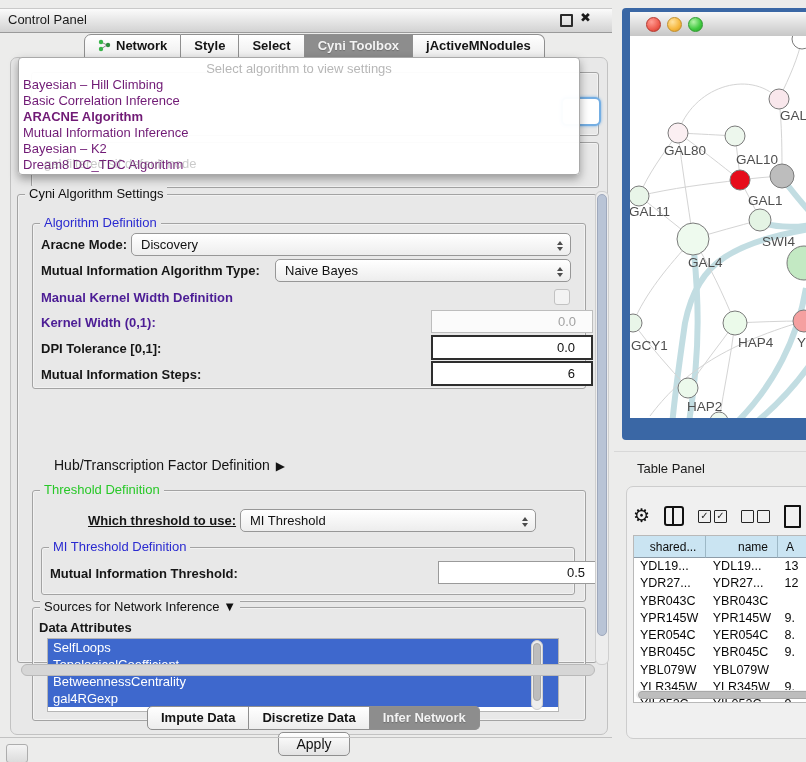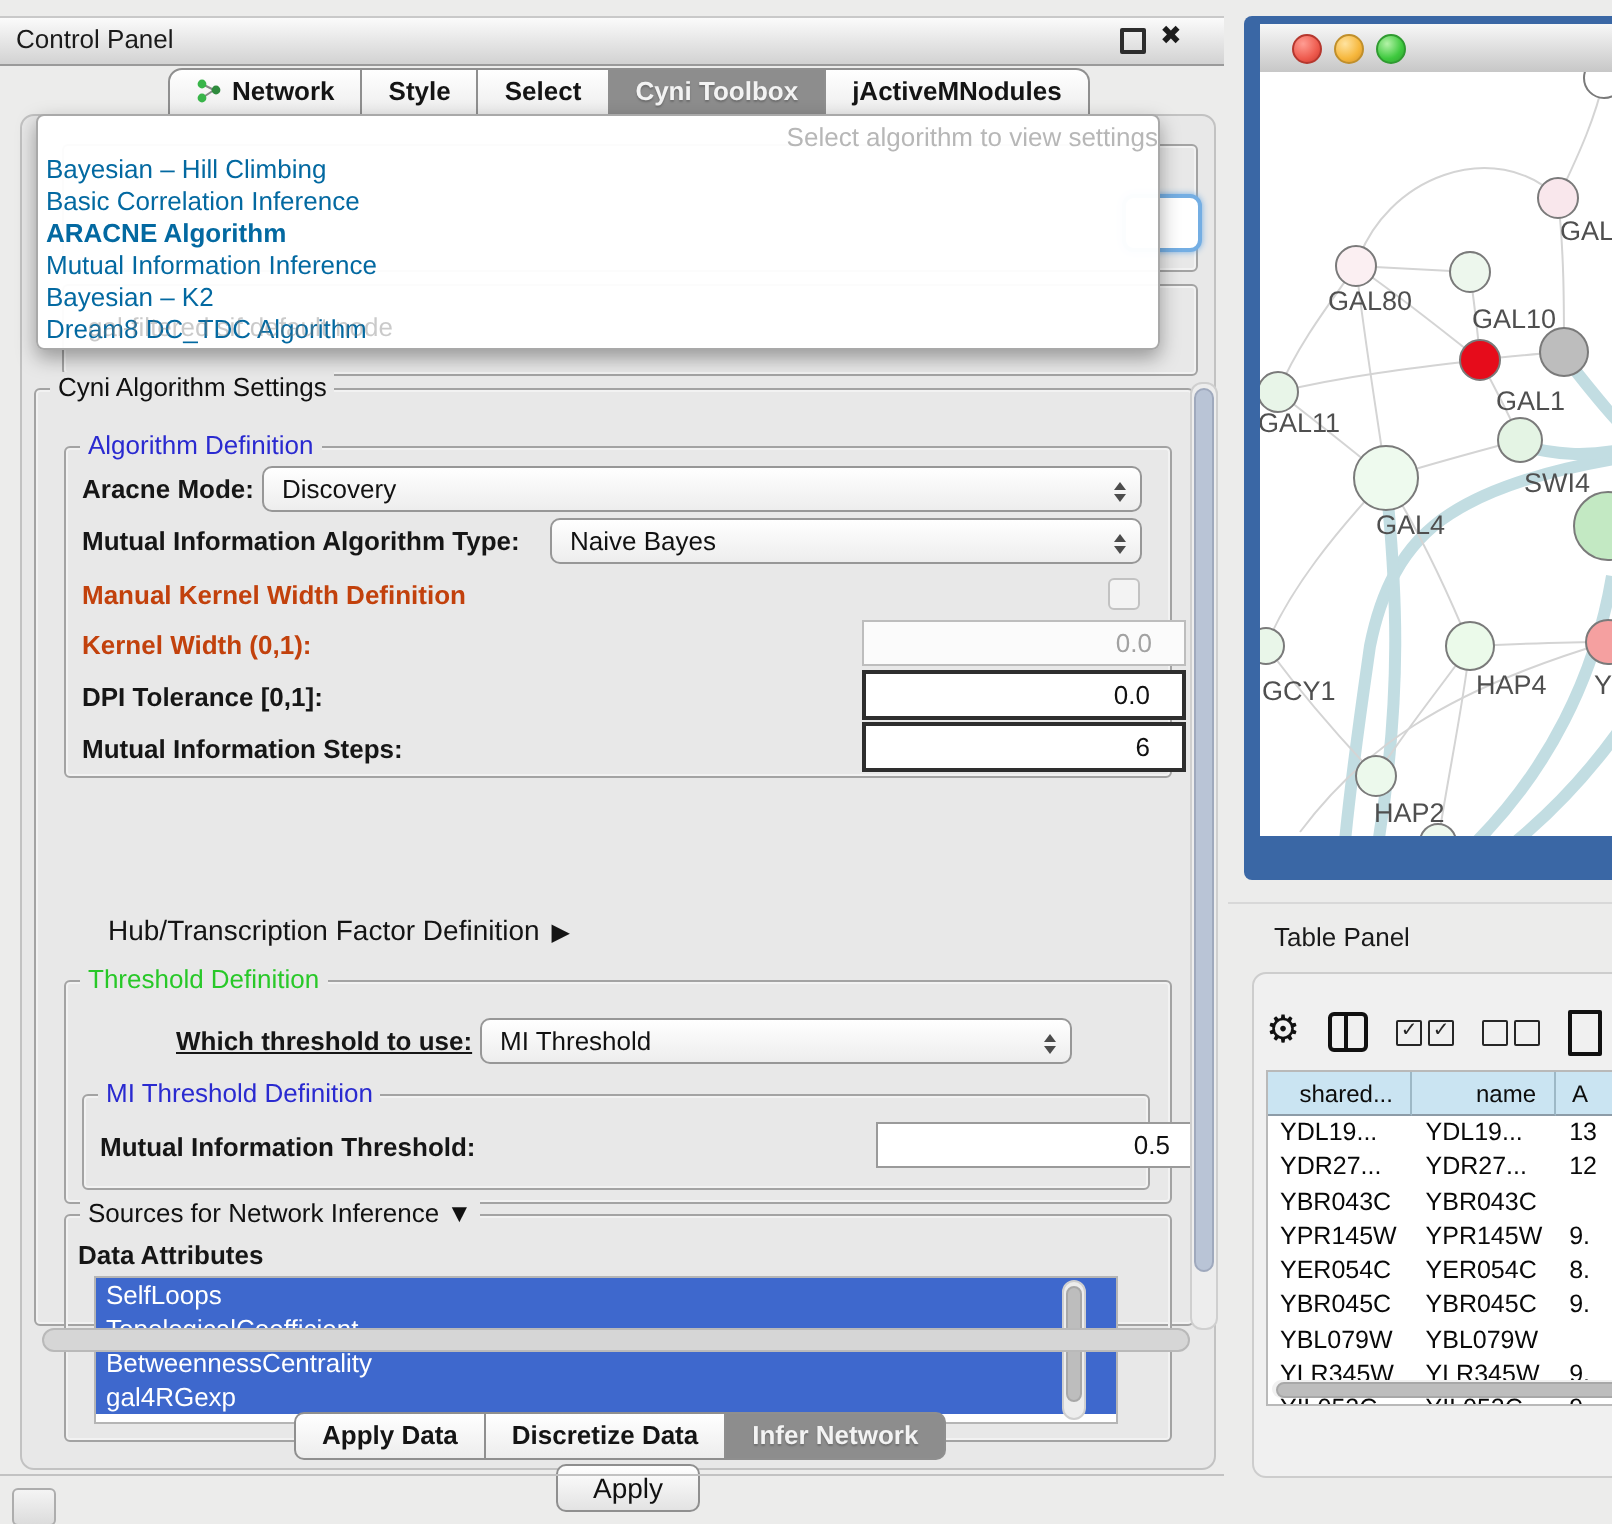--- a/index.html
+++ b/index.html
@@ -29,21 +29,21 @@
 
   .outer-panel{left:10px;top:57px;width:596px;height:676px;background:#e8e8e8;
      border:1px solid #c2c2c2;border-radius:7px;}
 
   
   .gb{position:absolute;border:1px solid #a3a3a3;border-radius:3px;box-shadow:inset 0 0 0 1px #f2f2f2;}
   .gb>.legend{position:absolute;top:-9px;left:7px;background:#e8e8e8;padding:0 4px;font-size:13px;white-space:nowrap;}
   .legend.blue{color:#2a2ad0;}
   .legend.green{color:#28c828;}
   .lab{position:absolute;font-weight:bold;color:#161616;white-space:nowrap;}
-  .lab.dis{color:#c2410c;}
+  .lab.dis{color:#4c1d95;}
 
   .combo{position:absolute;height:23px;background:linear-gradient(#ffffff,#ededed);
      border:1px solid #979797;border-radius:5px;font-size:13px;line-height:22px;padding-left:9px;box-sizing:border-box;}
   .spin{position:absolute;right:4px;top:4px;width:13px;height:15px;display:flex;flex-direction:column;align-items:center;justify-content:center;gap:2px;}
   .spin i{display:block;width:0;height:0;border-left:3.5px solid transparent;border-right:3.5px solid transparent;}
   .spin .up{border-bottom:4px solid #4c4c4c;}
   .spin .dn{border-top:4px solid #4c4c4c;}
 
   .tfield{position:absolute;background:#fff;border:1px solid #9a9a9a;font-size:13px;text-align:right;
      padding:0 16px;height:21px;line-height:21px;box-sizing:content-box;}
@@ -57,23 +57,23 @@
   .vthumb{position:absolute;background:#b9c4d6;border:1px solid #9fa9bd;border-radius:5px;}
   .vthumb.gray{background:#bdbdbd;border-color:#a8a8a8;}
   .hscroll-bar{position:absolute;background:#d6d6d6;border:1px solid #b9b9b9;border-radius:6px;}
 
   .apply-btn{left:267px;top:674px;width:70px;height:22px;border:1px solid #8f8f8f;border-radius:5px;
      background:linear-gradient(#ffffff,#e3e3e3);text-align:center;line-height:22px;font-size:14px;}
 
   
   .popup{left:18px;top:57px;width:560px;height:116px;background:rgba(255,255,255,0.97);
      border:1px solid #a9a9a9;border-radius:4px;box-shadow:0 4px 10px rgba(0,0,0,0.35);z-index:50;}
-  .popup-placeholder{position:absolute;left:0;top:3px;width:100%;text-align:right;color:#b7b7b7;font-size:13px;}
+  .popup-placeholder{position:absolute;left:0;top:3px;width:100%;text-align:center;color:#b7b7b7;font-size:13px;}
   .algo-list{position:absolute;left:4px;top:19px;right:4px;}
-  .algo-item{font-size:13px;line-height:16px;color:#0369a1;white-space:nowrap;}
+  .algo-item{font-size:13px;line-height:16px;color:#701a75;white-space:nowrap;}
   .algo-item.sel{font-weight:bold;}
   .popup-bgtext{position:absolute;left:26px;top:99px;color:#7d7d7d;opacity:.4;font-size:13px;z-index:51;pointer-events:none;}
 
   .hub-row{position:absolute;left:36px;top:398px;font-size:14px;color:#141414;}
   .tri{display:inline-block;margin-left:6px;font-size:12px;}
 
   .divider{left:0;top:737px;width:612px;height:1px;background:#c2c2c2;}
   .corner-btn{left:6px;top:744px;width:20px;height:17px;border:1px solid #adadad;border-radius:3px;background:linear-gradient(#f4f4f4,#dcdcdc);}
 
   
@@ -228,21 +228,21 @@
       <div class="algo-item">Basic Correlation Inference</div>
       <div class="algo-item sel">ARACNE Algorithm</div>
       <div class="algo-item">Mutual Information Inference</div>
       <div class="algo-item">Bayesian – K2</div>
       <div class="algo-item">Dream8 DC_TDC Algorithm</div>
     </div>
 </div>
 <div class="abs popup-bgtext" style="left:44px;top:156px;">gal-filtered sif default node</div>
 
 <div class="abs bottom-tabs tabbar">
-    <div class="tab">Apply Data</div>
+    <div class="tab">Impute Data</div>
     <div class="tab">Discretize Data</div>
     <div class="tab sel">Infer Network</div>
   </div>
 
 <div class="abs divider"></div>
 <div class="abs corner-btn"></div>
 
 <div class="abs net-window">
   <div class="net-titlebar">
     <span class="light red"></span>

